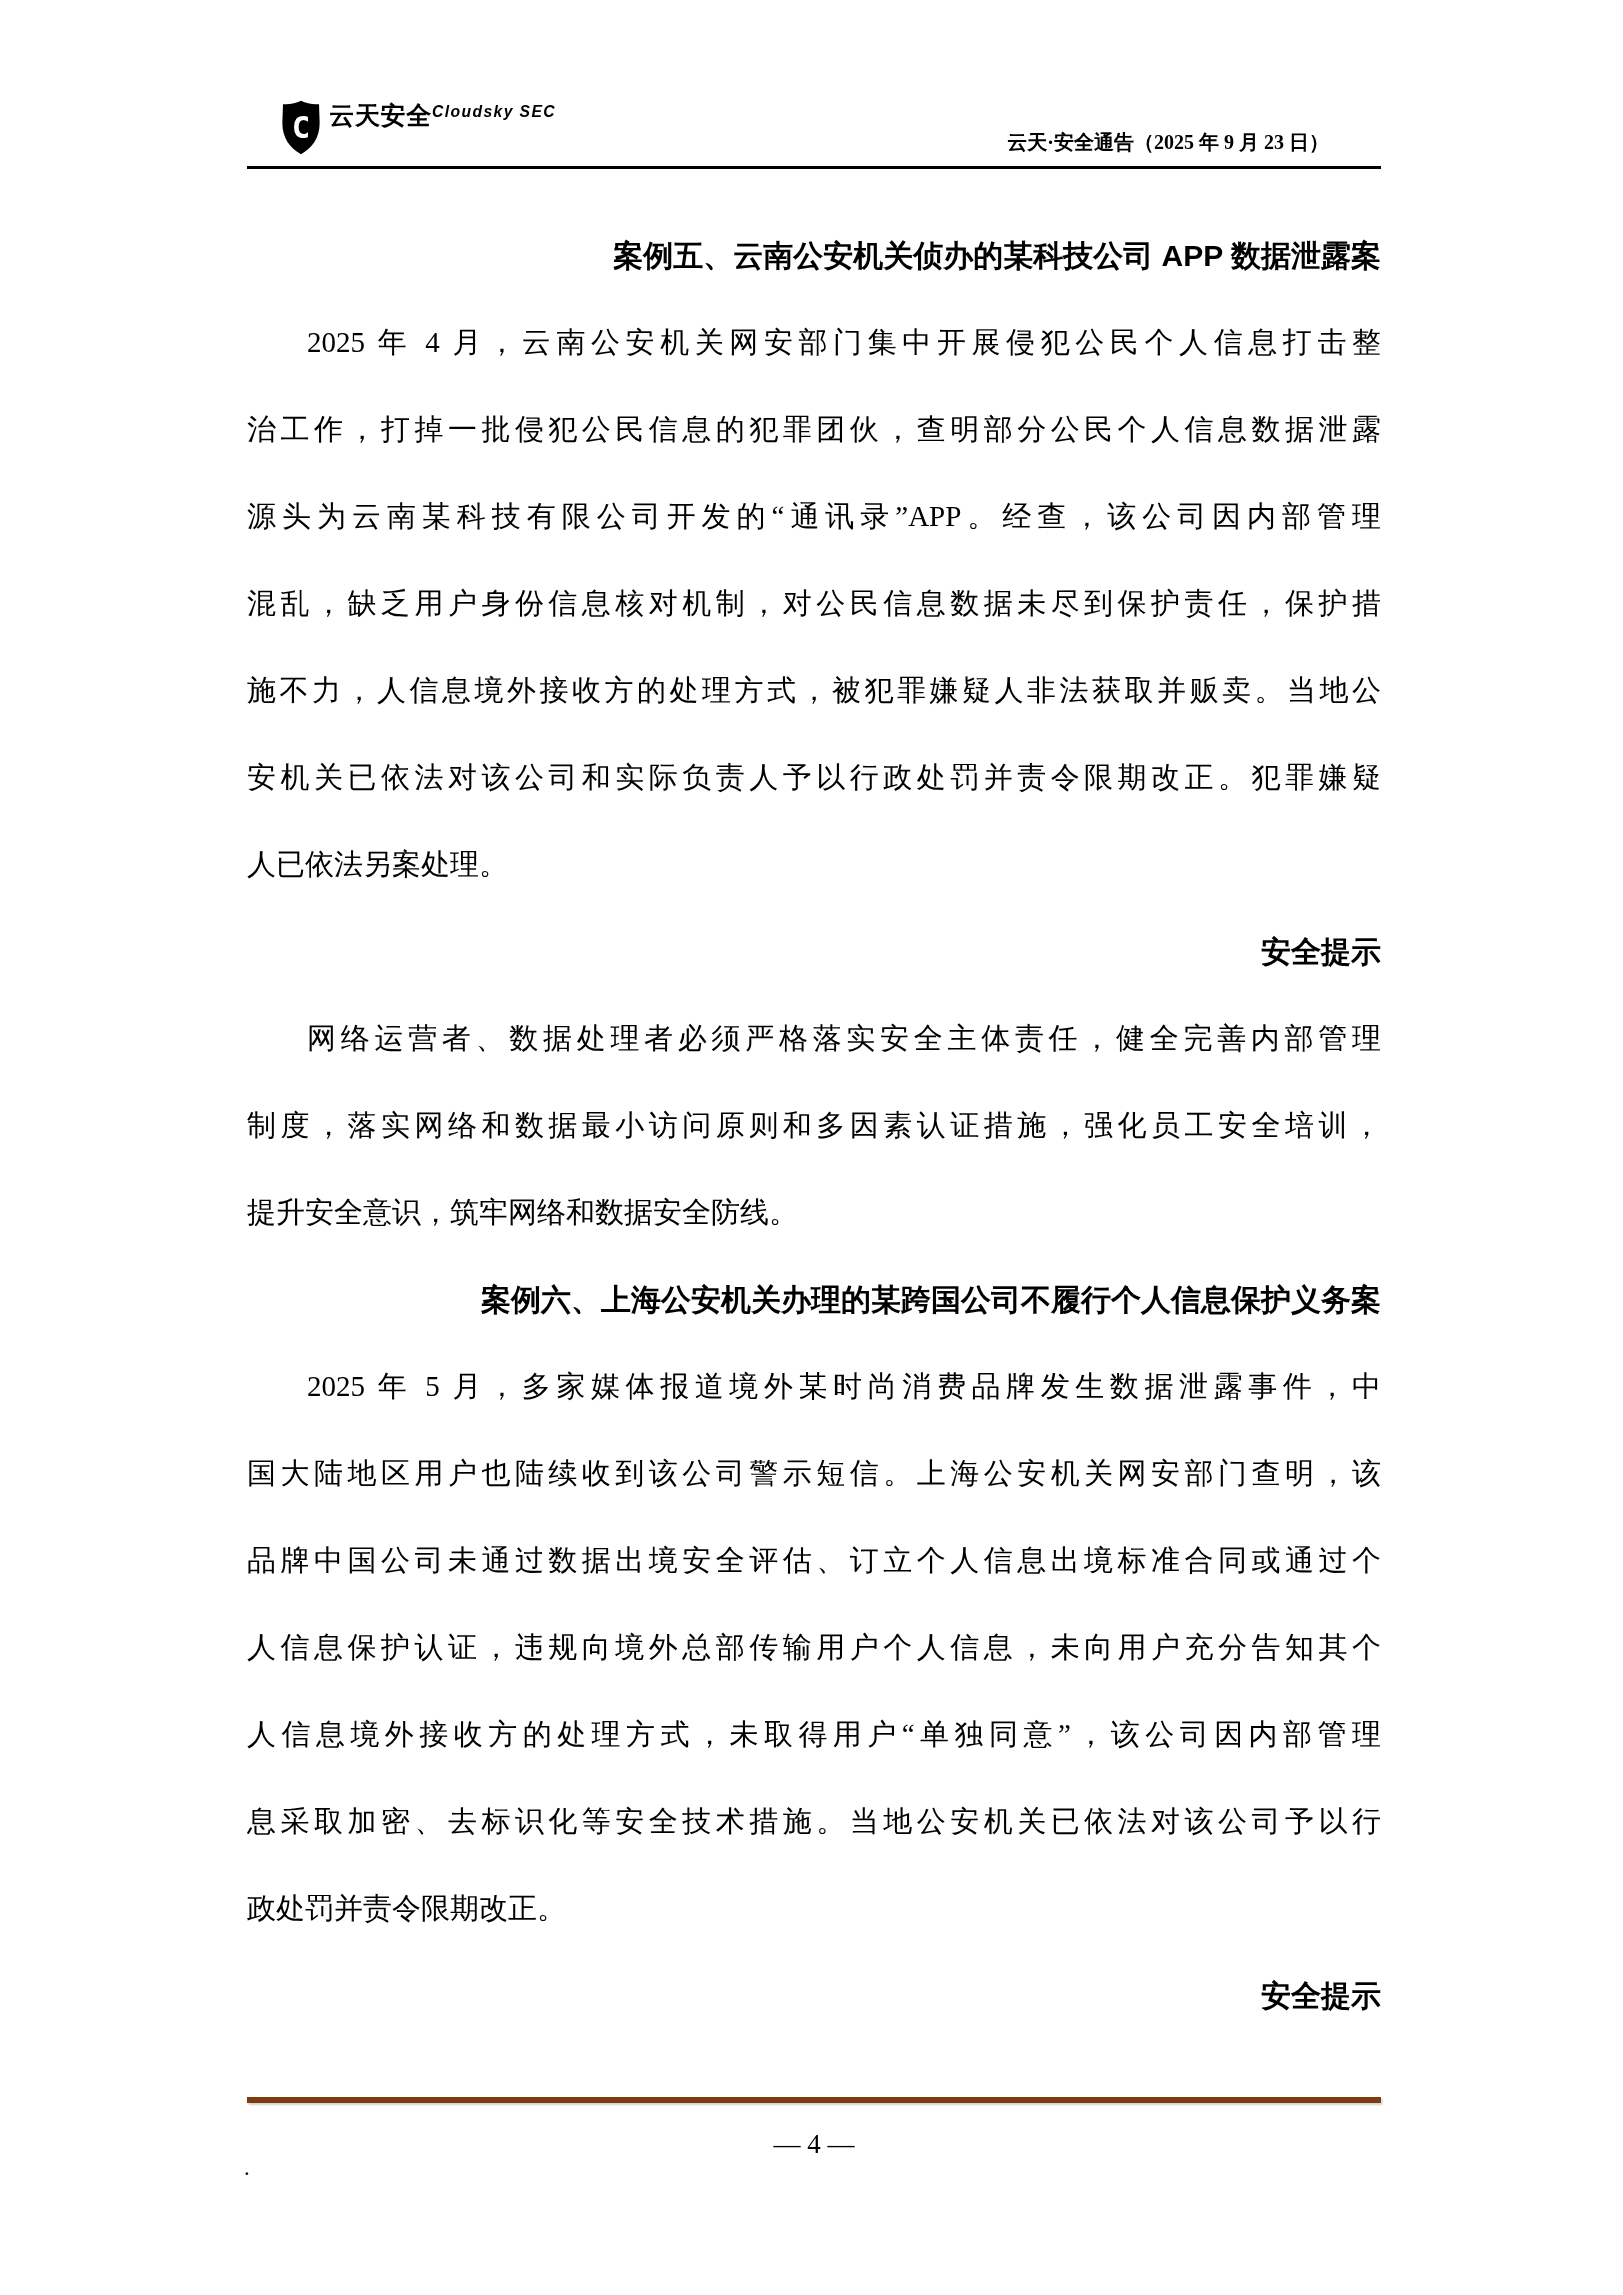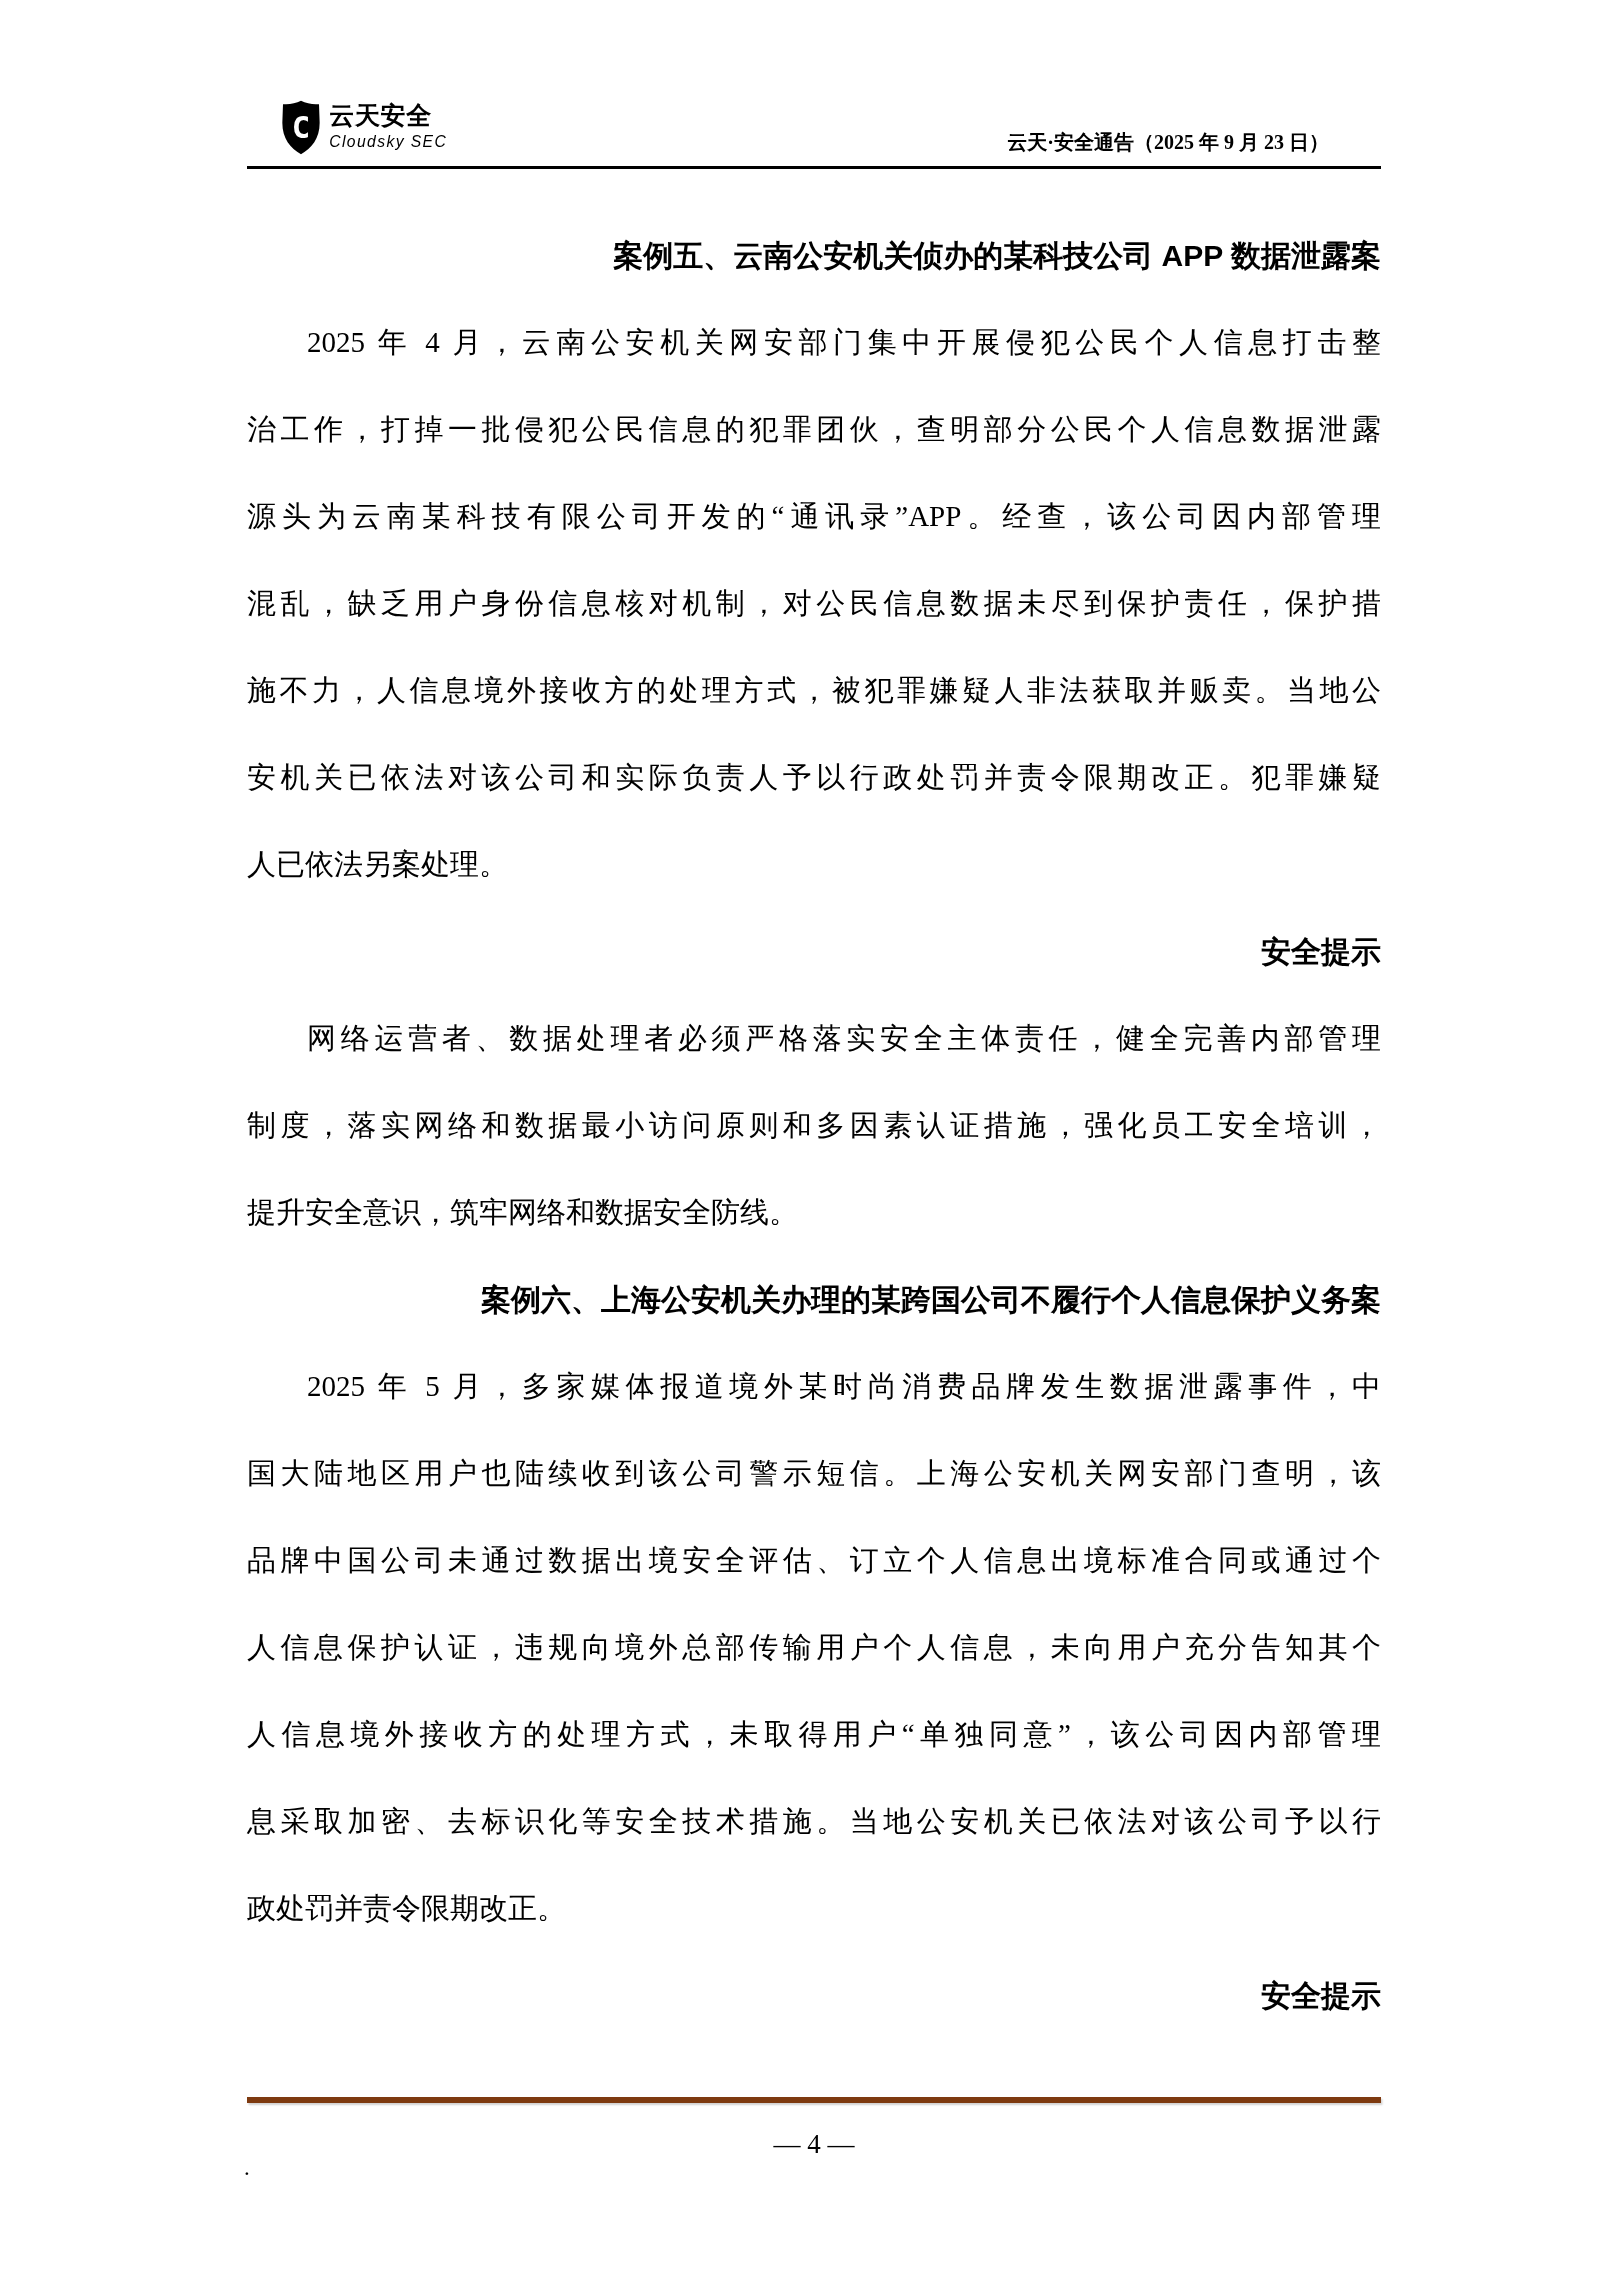--- a/index.html
+++ b/index.html
@@ -11,28 +11,28 @@
     font-family:"Liberation Serif","DejaVu Serif",serif;
     overflow:hidden;
   }
 
   
   .logo {
     position:absolute; left:281px; top:100px;
     display:flex; align-items:flex-start; gap:8.2px;
   }
   .logo-shield { width:40px; height:55px; display:block; }
-  .logo-text { display:flex; flex-direction:column; justify-content:space-between; }
+  .logo-text { display:flex; flex-direction:row; justify-content:space-between; }
   .logo-cjk {
     font-family:"Liberation Sans","DejaVu Sans",sans-serif;
     font-weight:bold; font-size:25px; line-height:30px; letter-spacing:0.7px;
   }
   .logo-latin {
     font-family:"Liberation Sans","DejaVu Sans",sans-serif;
-    font-weight:normal; font-style:italic; font-size:15.7px; line-height:17.7px;
+    font-weight:bold; font-style:italic; font-size:15.7px; line-height:17.7px;
     letter-spacing:1.4px; margin-top:2.7px;
   }
   .header-title {
     position:absolute; top:125px; right:294px;
     font-size:20px; line-height:34px; font-weight:bold;
     font-family:"Liberation Serif","DejaVu Serif",serif;
     white-space:nowrap;
   }
   .header-rule {
     position:absolute; left:247px; top:166px;

